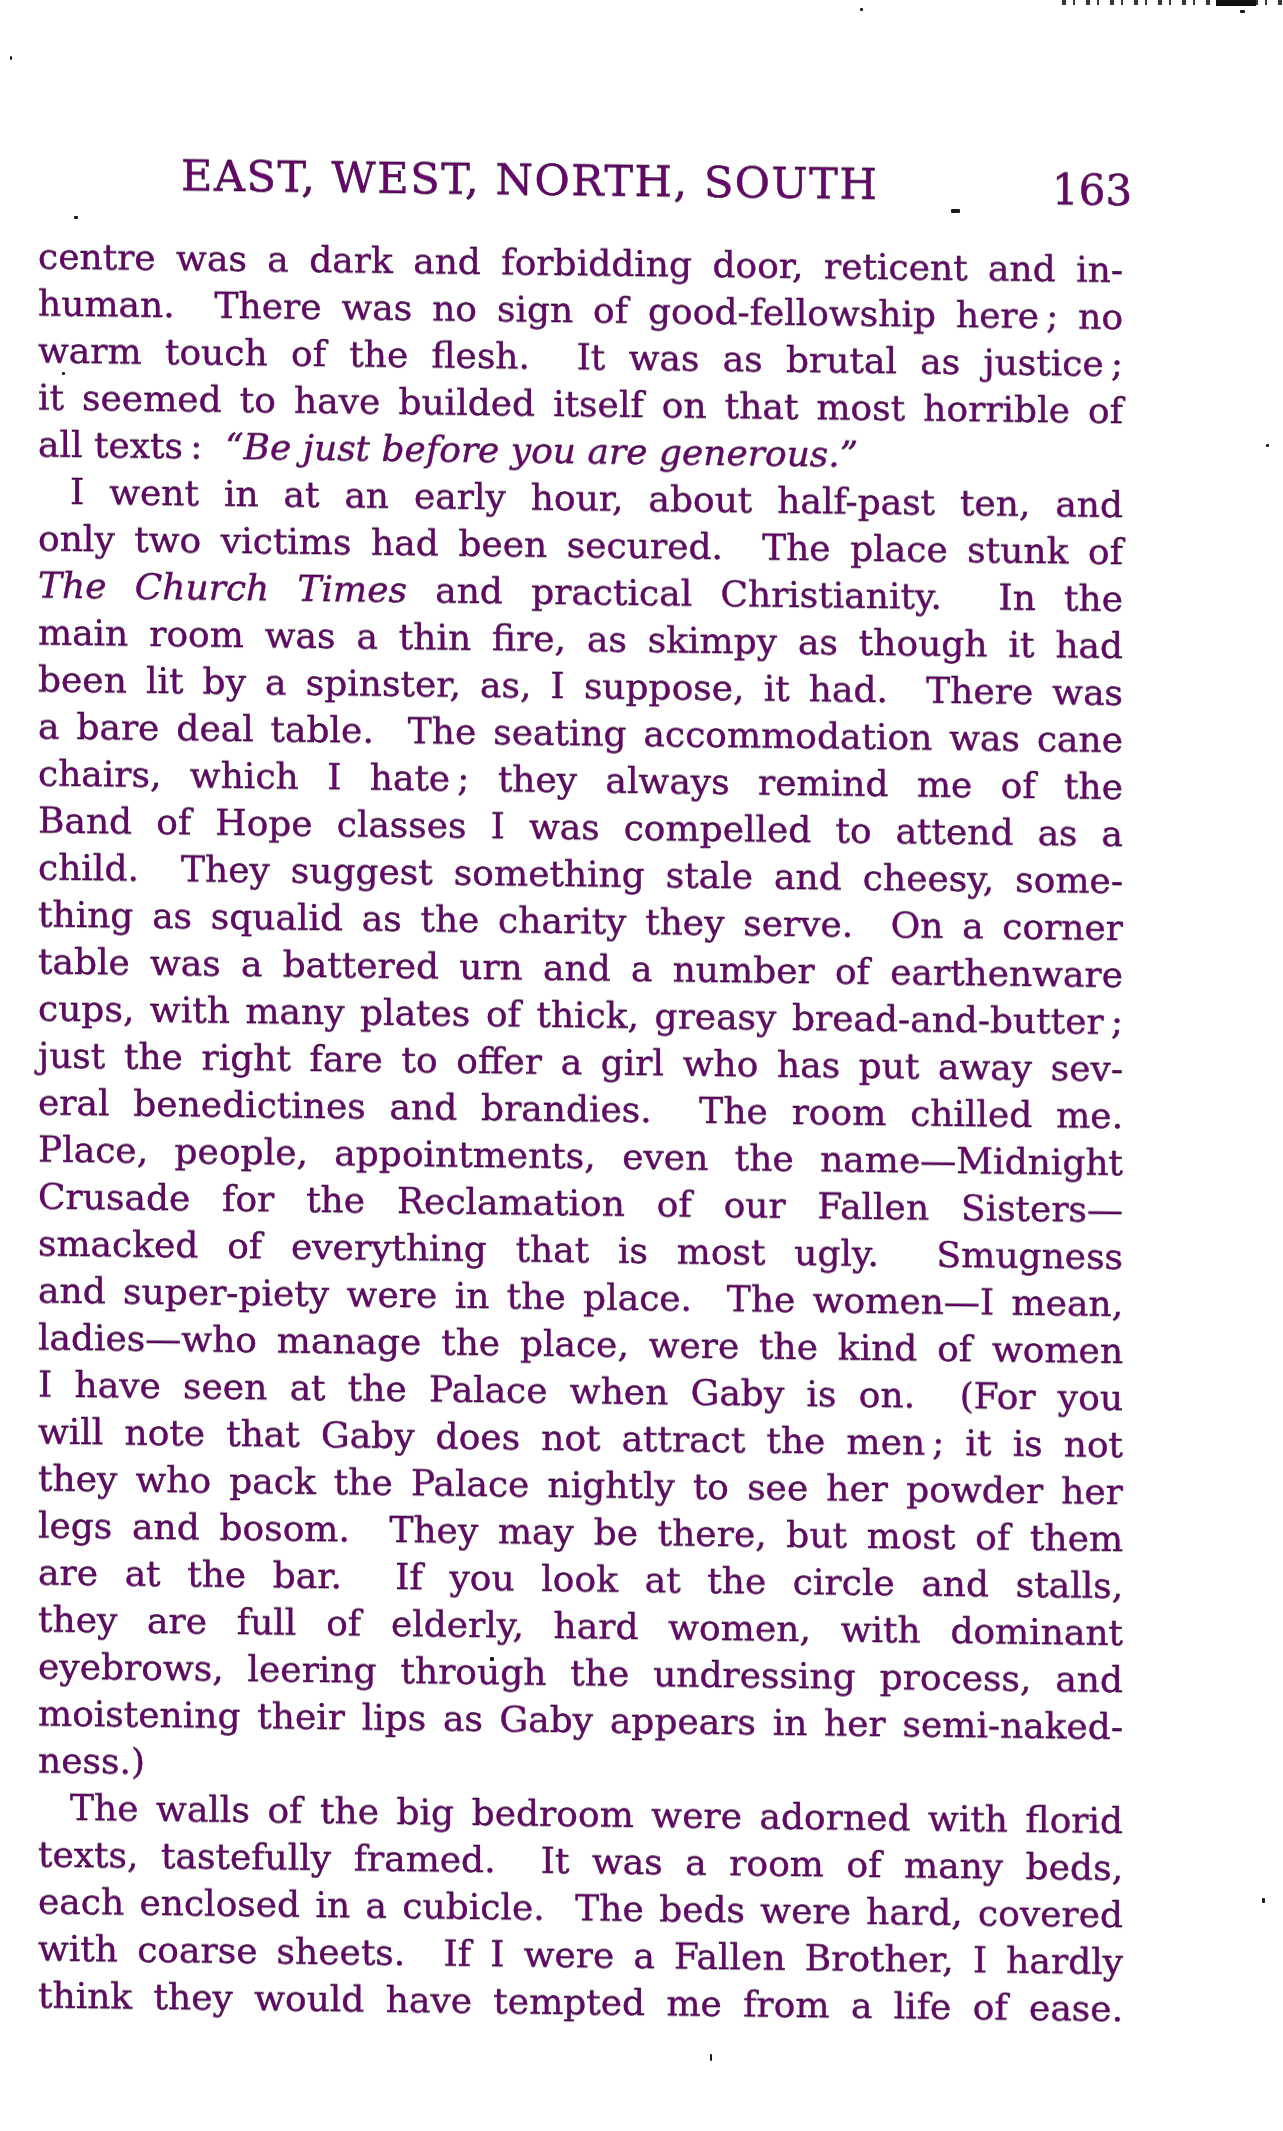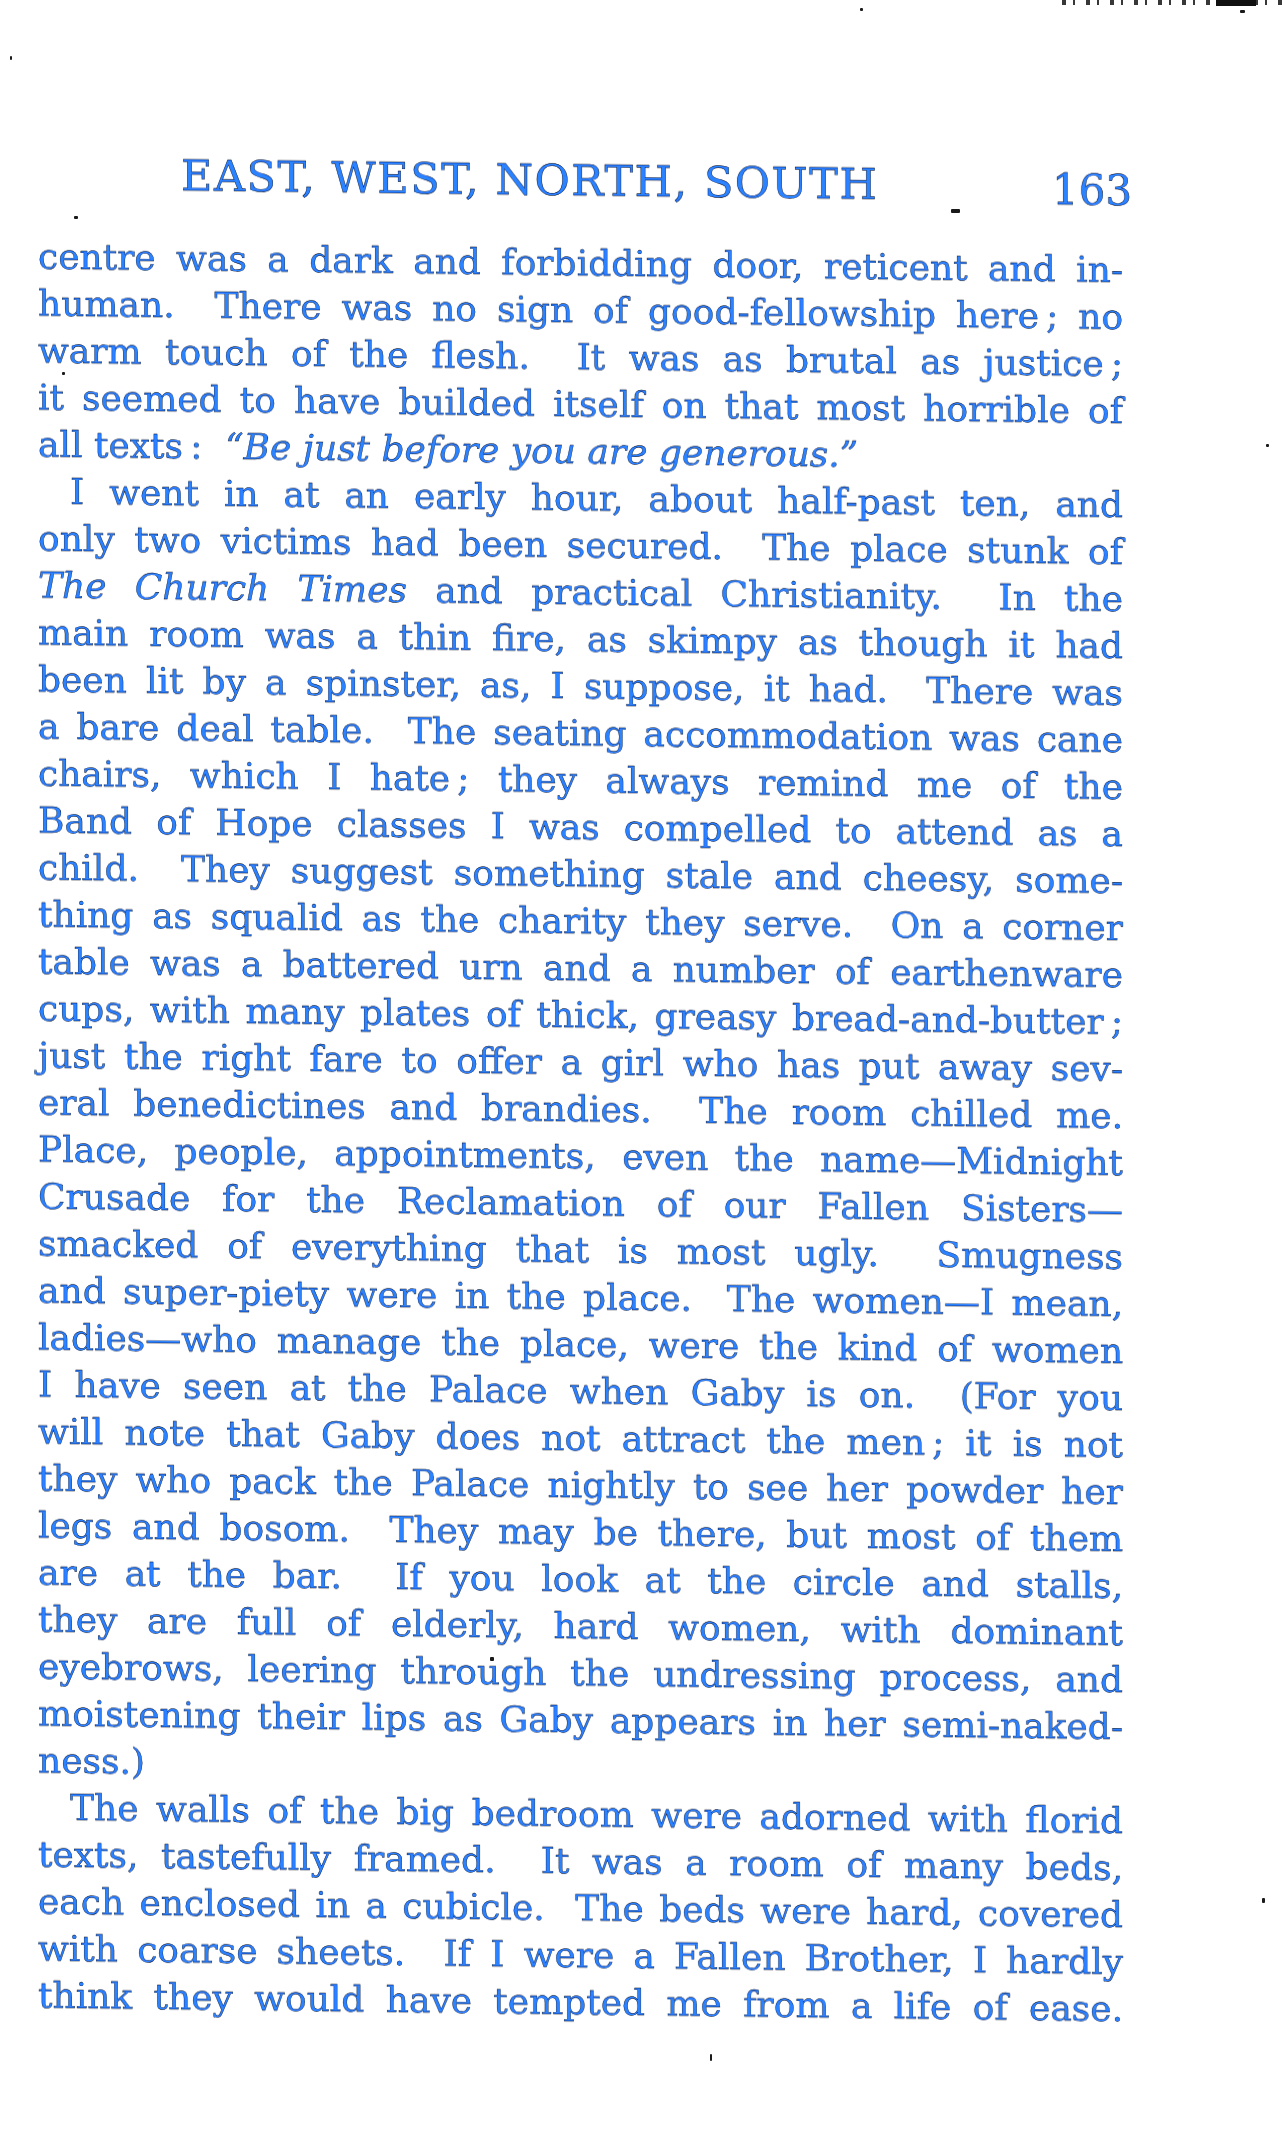--- a/index.html
+++ b/index.html
@@ -1,20 +1,20 @@
 <!DOCTYPE html>
 <html><head>
 <meta charset="utf-8">
 <style>
   html,body { margin:0; padding:0; background:#ffffff; }
   .scan {
     position:relative; width:1283px; height:2131px;
     background:#ffffff; overflow:hidden;
     font-family:"DejaVu Serif", serif;
-    color:#3b82f6;
+    color:#701a75;
   }
   .sheet {
     position:absolute; left:0; top:0; width:1283px; height:2131px;
     transform:skewY(0.72deg);
     transform-origin:0 0;
     filter:blur(0.25px) contrast(1.25);
   }
   .running-title {
     position:absolute; left:181px; top:148px;
     font-size:43px; letter-spacing:1.5px; white-space:nowrap;

